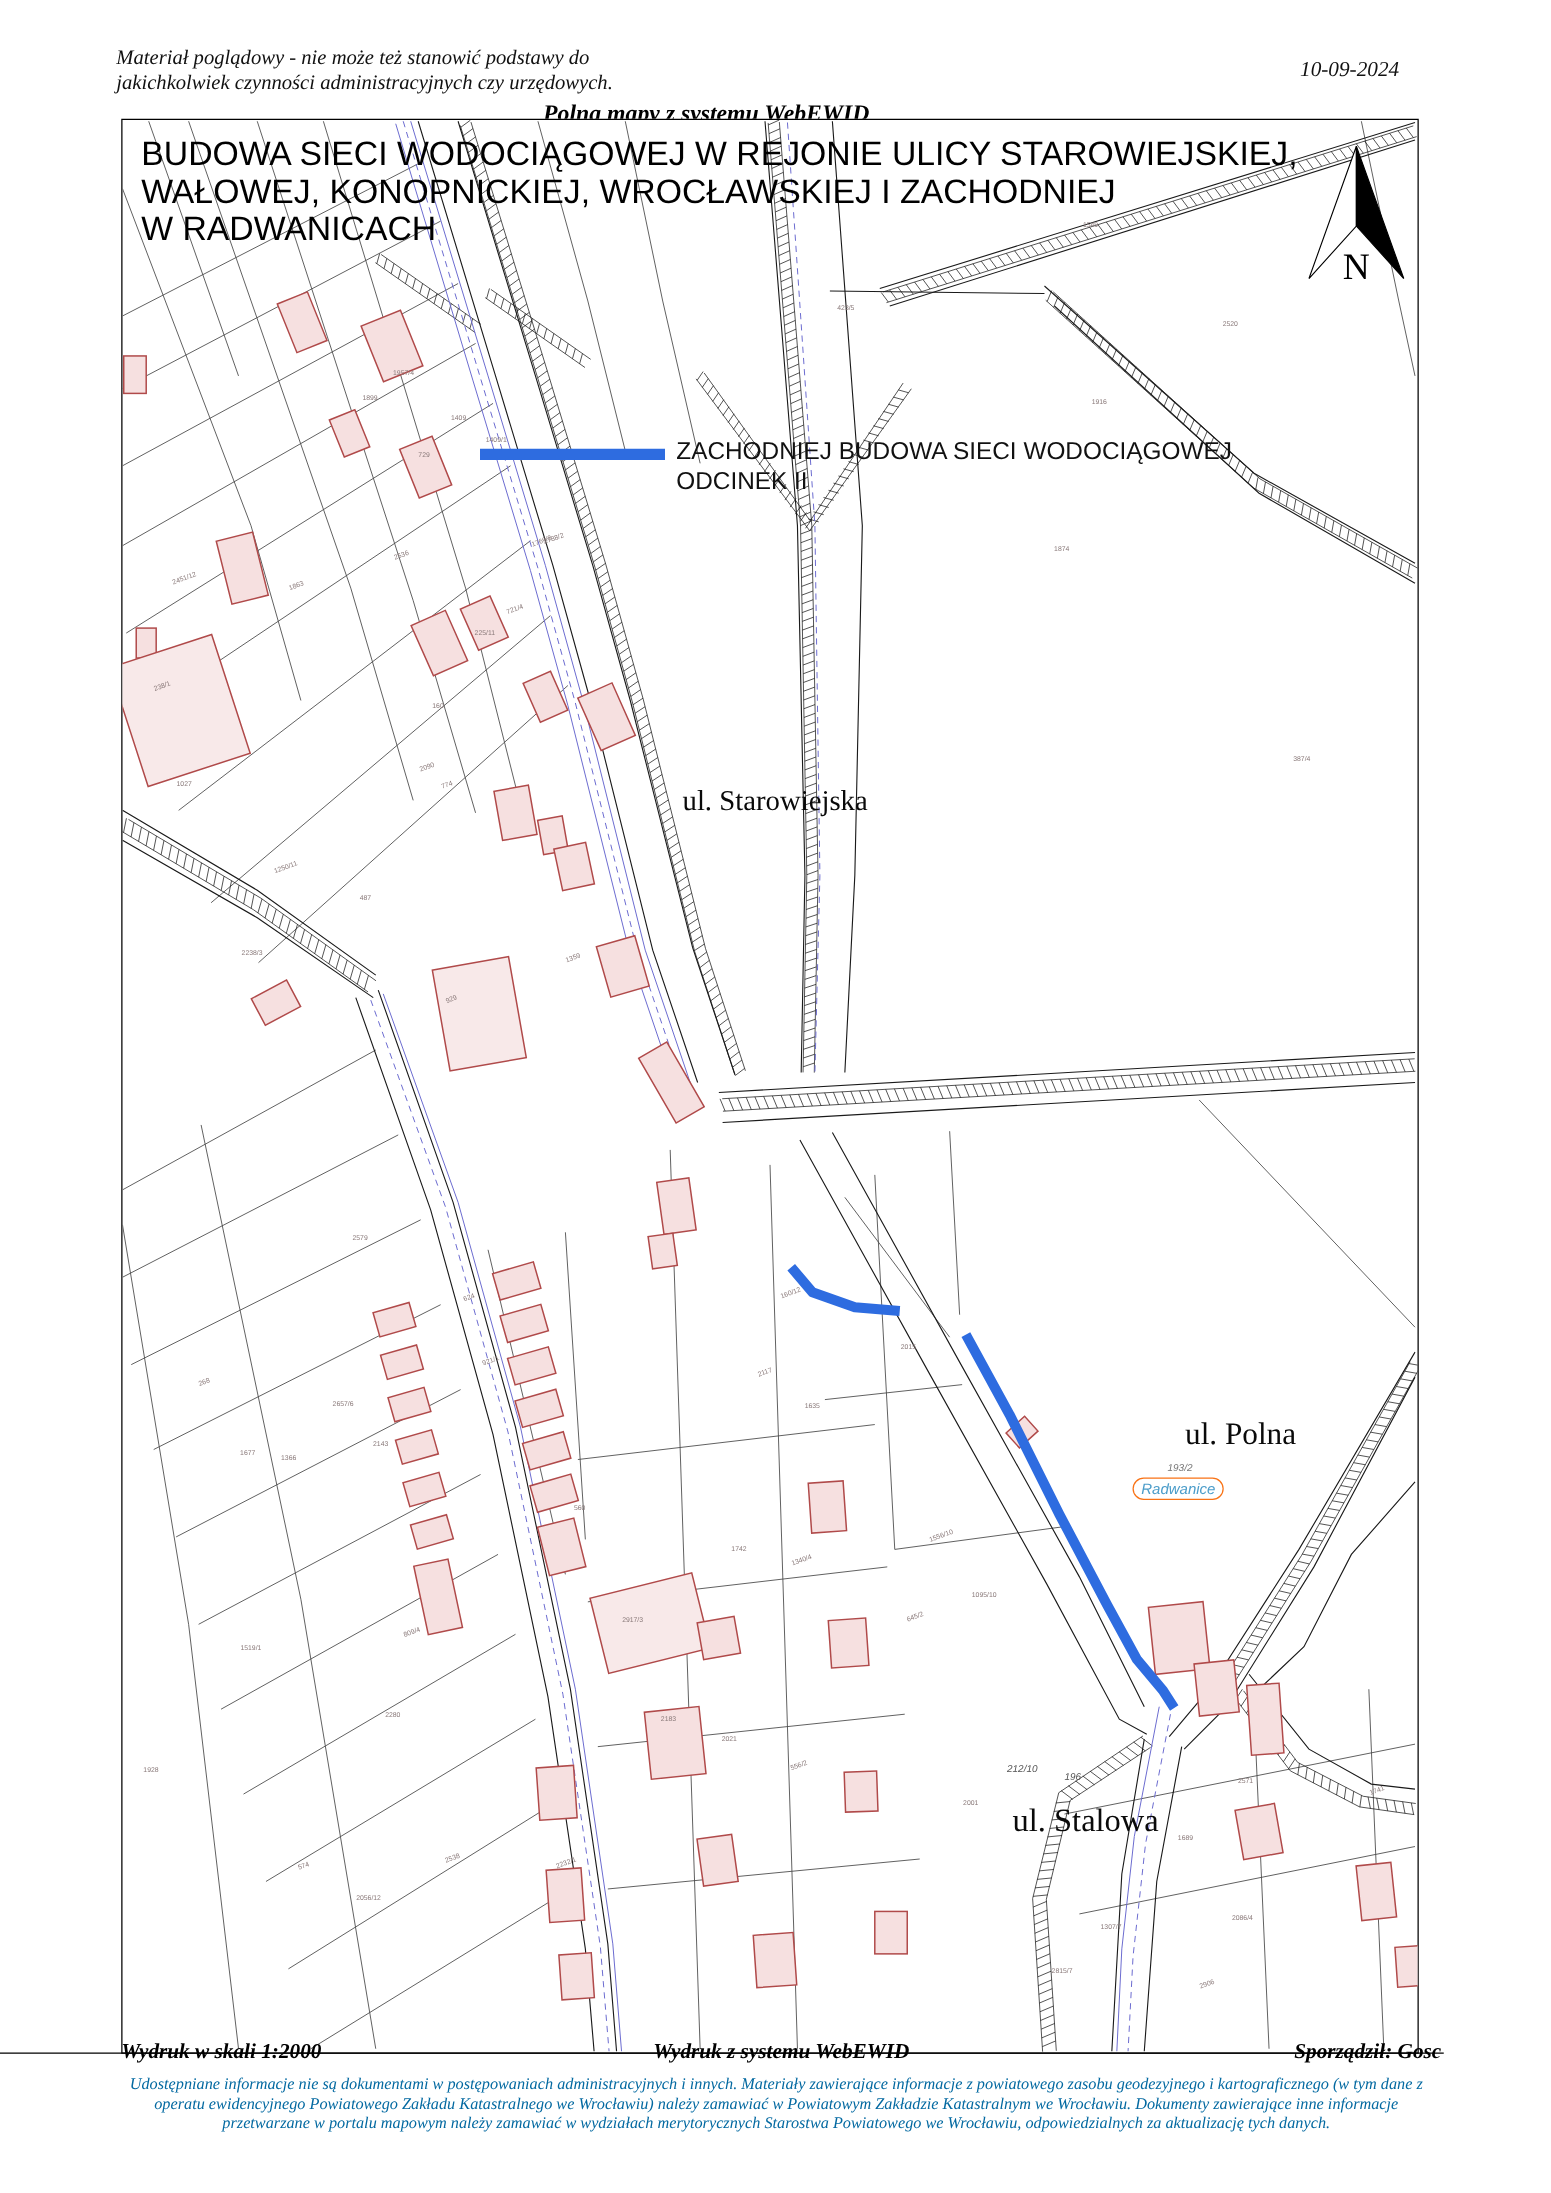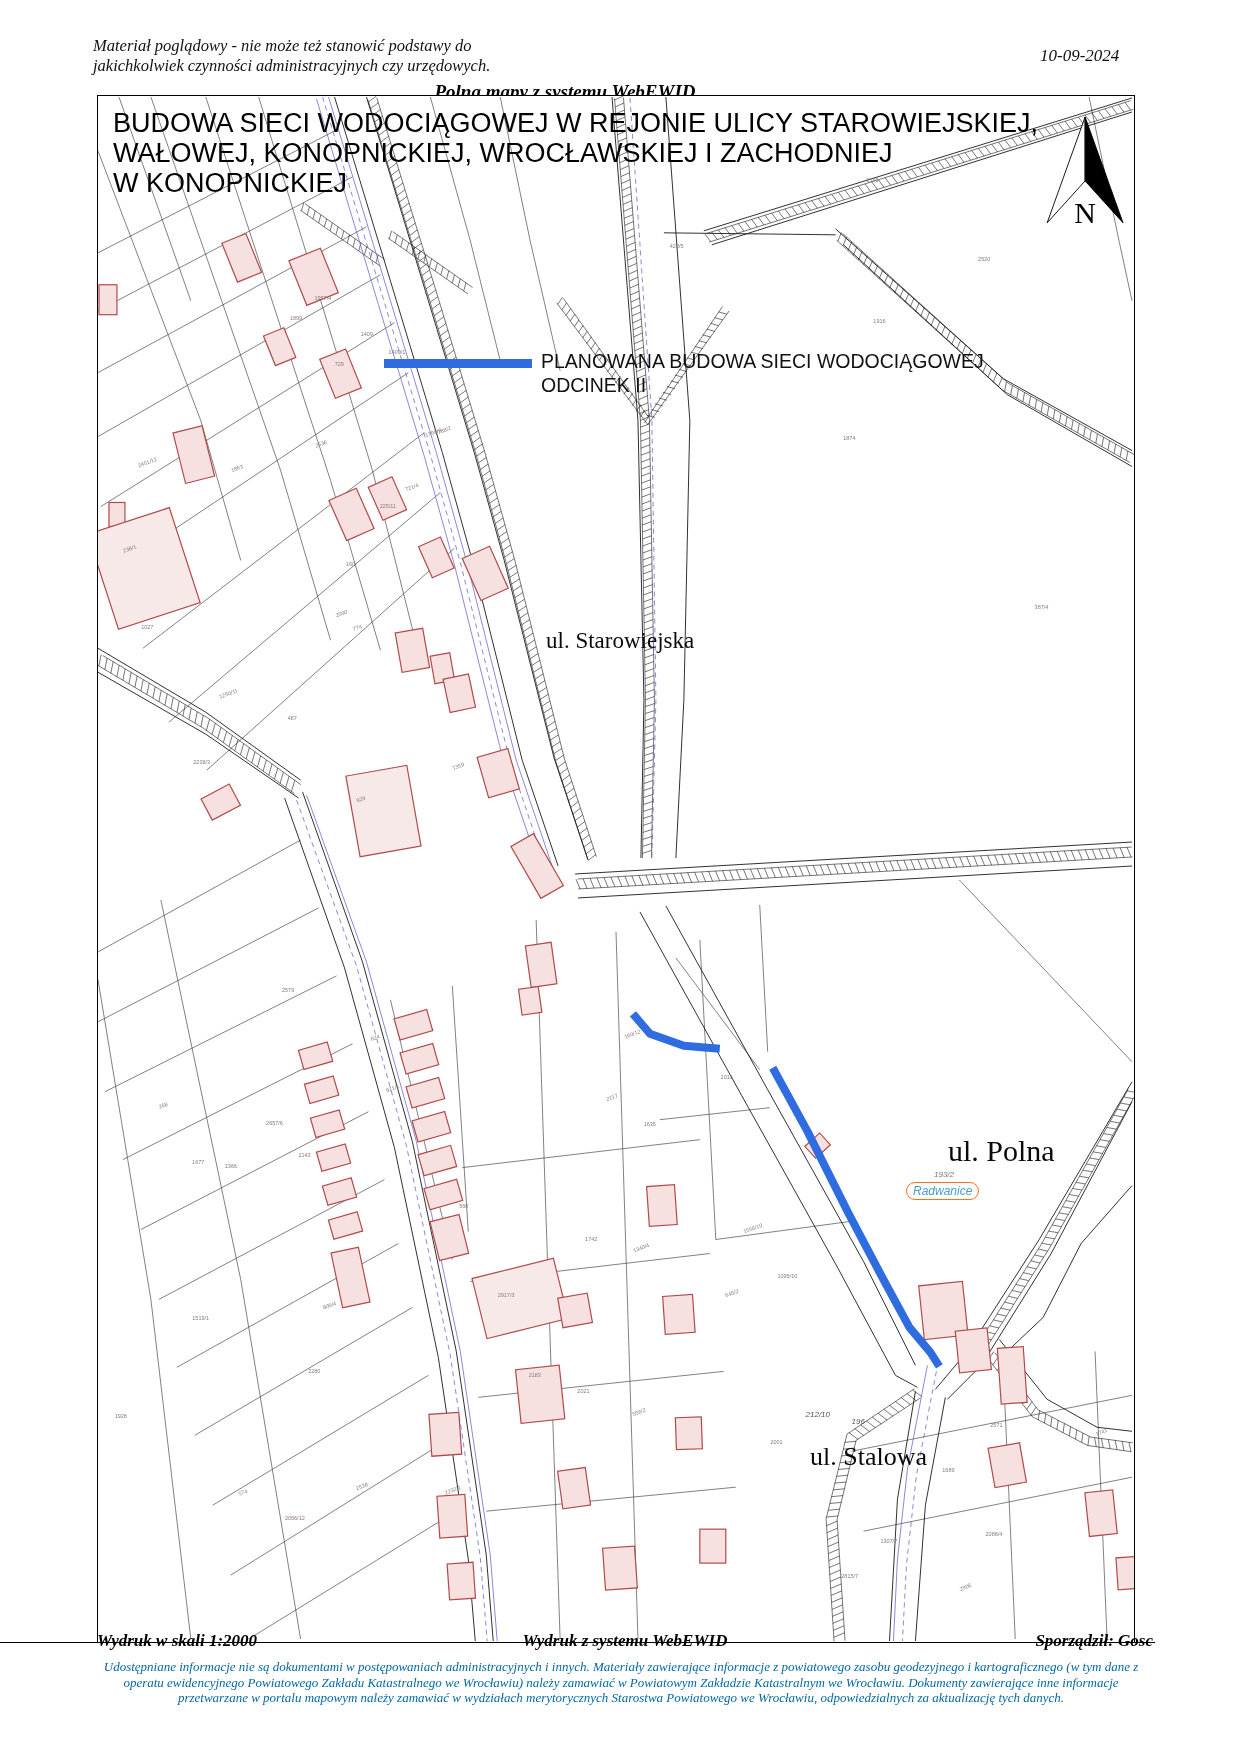--- a/index.html
+++ b/index.html
@@ -13,21 +13,21 @@
   .map-frame svg{position:absolute;left:0;top:0;width:100%;height:100%;}
 
   .map-title{position:absolute;left:15px;top:12px;font:27px/30px "Liberation Sans",sans-serif;color:#000;white-space:nowrap;}
 
   .legend{position:absolute;left:286px;top:253px;}
   .legend-bar{position:absolute;left:0;top:10px;width:148px;height:9px;background:#2e6ce0;}
   .legend-text{position:absolute;left:157px;top:0;font:19.5px/24px "Liberation Sans",sans-serif;color:#111;white-space:nowrap;}
 
   .street-label{position:absolute;font-family:Liberation Serif, serif;color:#0a0a0a;white-space:nowrap;}
   .lbl-starowiejska{left:448px;top:532px;font-size:23px;}
-  .lbl-polna{left:850px;top:1038px;font-size:30px;}
+  .lbl-polna{left:850px;top:1038px;font-size:25px;}
   .lbl-stalowa{left:712px;top:1346px;font-size:26px;}
 
   .place-parcel{position:absolute;left:836px;top:1074px;font:italic 8px "Liberation Sans",sans-serif;color:#777;}
   .place-oval{position:absolute;left:808px;top:1086px;border:1px solid #f97316;border-radius:9px;padding:0 6px;font:italic 12px/16px "Liberation Sans",sans-serif;color:#4a9cc9;background:rgba(255,255,255,.55);}
 
   .bottom-rule{position:absolute;left:0;top:1642px;width:1155px;border-top:1.5px solid #000;}
   .bottom-row{position:absolute;left:97px;top:1631px;width:1056px;height:22px;font:italic bold 17px "Liberation Serif",serif;color:#000;}
   .bottom-row .bl{position:absolute;left:0;top:0;}
   .bottom-row .bc{position:absolute;left:50%;top:0;transform:translateX(-50%);}
   .bottom-row .br{position:absolute;right:0;top:0;}
@@ -923,27 +923,27 @@
       <g>
         <polygon points="1086,116 1048,222 1086,180" fill="#ffffff" stroke="#000" stroke-width="0.9"></polygon>
         <polygon points="1086,116 1124,222 1086,180" fill="#000000" stroke="#000" stroke-width="0.9"></polygon>
         <text x="1086" y="222" text-anchor="middle" font-family="&quot;Liberation Serif&quot;,serif" font-size="30" fill="#000">N</text>
       </g>
     </svg>
 
   <div class="map-title">
     <div>BUDOWA SIECI WODOCIĄGOWEJ W REJONIE ULICY STAROWIEJSKIEJ,</div>
     <div>WAŁOWEJ, KONOPNICKIEJ, WROCŁAWSKIEJ I ZACHODNIEJ</div>
-    <div>W KONOPNICKIEJ</div>
+    <div>W RADWANICACH</div>
   </div>
 
   <div class="legend">
     <div class="legend-bar" id="legend-bar" style="background: rgb(46, 108, 224);"></div>
     <div class="legend-text">
-      <div>PLANOWANA BUDOWA SIECI WODOCIĄGOWEJ</div>
+      <div>ZACHODNIEJ BUDOWA SIECI WODOCIĄGOWEJ</div>
       <div>ODCINEK II</div>
     </div>
   </div>
 
   <div class="street-label lbl-starowiejska">ul. Starowiejska</div>
   <div class="street-label lbl-polna">ul. Polna</div>
   <div class="street-label lbl-stalowa">ul. Stalowa</div>
 
   <div class="place-parcel">193/2</div>
   <div class="place-oval">Radwanice</div>

